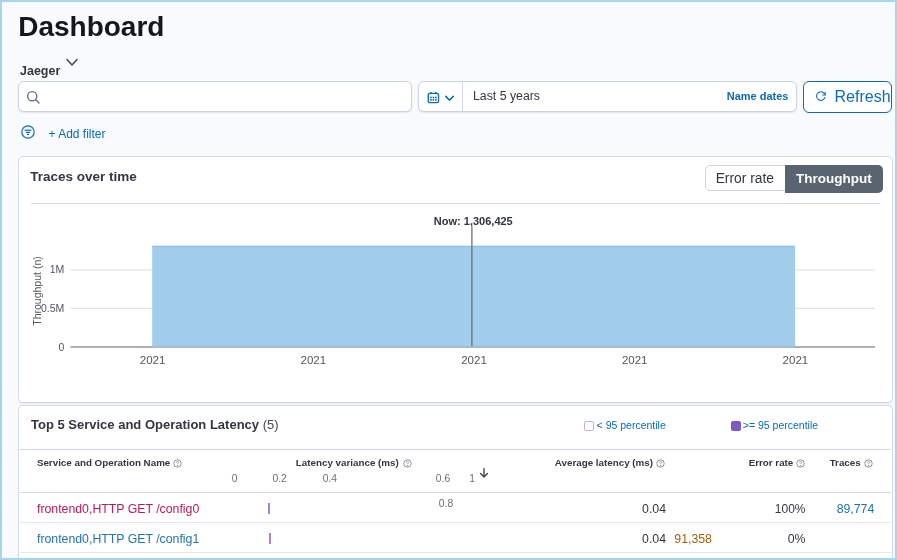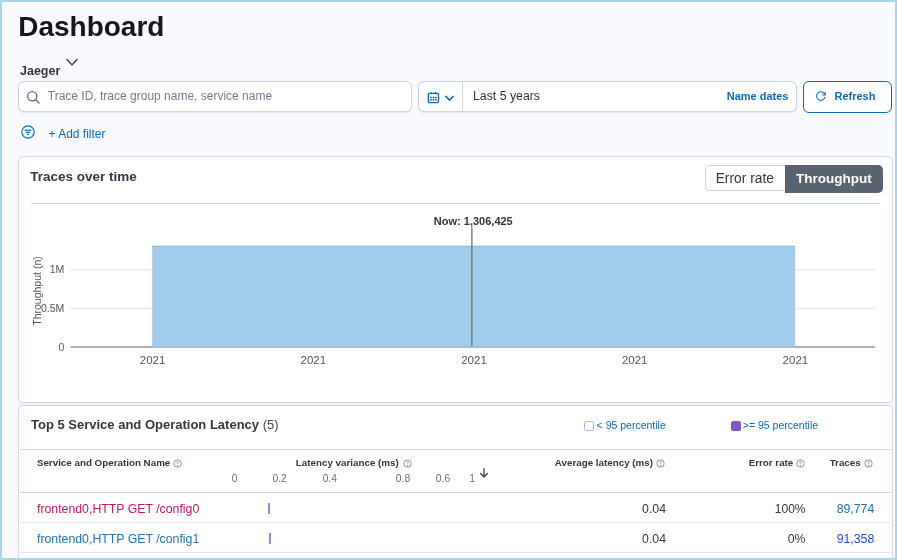--- a/index.html
+++ b/index.html
@@ -25,21 +25,20 @@
   <div class="abs" style="left:18px; top:54px; font-size:12.5px; font-weight:700; color:#343741; line-height:14px;margin-top:8px;">Jaeger</div>
   <svg class="abs" style="left:63.8px; top:56.3px;" width="12" height="10" viewBox="0 0 12 10">
     <path d="M1 1.5 L6 6.9 L11 1.5" fill="none" stroke="#404552" stroke-width="1.5" stroke-linecap="round"></path>
   </svg>
 
   <div class="field" style="left:15.9px; width:394px; top:78.7px;"></div>
   <svg class="abs" style="left:24.4px; top:87.5px;" width="15" height="15" viewBox="0 0 15 15">
     <circle cx="6.2" cy="6.2" r="4.6" fill="none" stroke="#69707d" stroke-width="1.4"></circle>
     <path d="M9.6 9.6 L13 13" stroke="#69707d" stroke-width="1.4" stroke-linecap="round"></path>
   </svg>
-  <div class="abs" style="left:45.8px; top:87.8px; font-size:12px; color:#767d8a; line-height:13px;">Trace ID, trace group name, service name</div>
 
   <div class="field" style="left:415.8px; width:379.2px; top:78.9px;"></div>
   <div class="abs" style="left:459.7px; top:80px; width:1px; height:29.5px; background:#d3dae6;"></div>
   <svg class="abs" style="left:425.2px; top:89px;" width="12.8" height="13" viewBox="0 0 16 16">
     <rect x="1.6" y="2.8" width="12.8" height="11.6" rx="2" fill="none" stroke="#0a6cb8" stroke-width="1.7"></rect>
     <line x1="5" y1="1" x2="5" y2="4" stroke="#0a6cb8" stroke-width="1.7"></line>
     <line x1="11" y1="1" x2="11" y2="4" stroke="#0a6cb8" stroke-width="1.7"></line>
     <g fill="#0a6cb8">
       <rect x="4" y="7" width="2" height="2"></rect>
         <rect x="7" y="7" width="2" height="2"></rect>
@@ -53,21 +52,21 @@
     <path d="M1.8 3.4 L5.5 7.2 L9.2 3.4" fill="none" stroke="#0a6cb8" stroke-width="1.6" stroke-linecap="round"></path>
   </svg>
   <div class="abs" style="left:465px; top:88px; font-size:12.3px; color:#343741; line-height:13px;margin-left:6px;">Last 5 years</div>
   <div class="abs blue" style="left:686.5px; top:88px; width:100px; text-align:right; font-size:11px; font-weight:700; line-height:13px;">Name dates</div>
 
   <div class="abs" style="left:800.7px; top:79.3px; width:89.2px; height:31.5px; background:#fff; border:1.5px solid #0a6cb8; border-radius:6px;"></div>
   <svg class="abs" style="left:812.8px; top:87.8px;" width="11.5" height="12" viewBox="0 0 16 16">
     <path d="M13.9 6.2 A 6 6 0 1 0 14 9.5" fill="none" stroke="#0a6cb8" stroke-width="1.5"></path>
     <path d="M14.2 2.5 L14.2 6.5 L10.2 6.5" fill="none" stroke="#0a6cb8" stroke-width="1.5"></path>
   </svg>
-  <div class="abs blue" style="left:832.5px; top:88px; font-size:11px; font-weight:700; line-height:13px;">Refresh</div>
+  <div class="abs blue" style="left:832.5px; top:88px; font-size:16px; font-weight:400; line-height:13px;">Refresh</div>
 
   <svg class="abs" style="left:18.5px; top:122.9px;" width="14" height="14" viewBox="0 0 14 14">
     <circle cx="7" cy="7" r="6.2" fill="none" stroke="#0a6cb8" stroke-width="1.2"></circle>
     <line x1="3.6" y1="5.2" x2="10.4" y2="5.2" stroke="#0a6cb8" stroke-width="1.2"></line>
     <line x1="4.8" y1="7.3" x2="9.2" y2="7.3" stroke="#0a6cb8" stroke-width="1.2"></line>
     <line x1="6" y1="9.4" x2="8" y2="9.4" stroke="#0a6cb8" stroke-width="1.2"></line>
   </svg>
   <div class="abs blue" style="left:46.5px; top:125.5px; font-size:12px; line-height:13px;">+ Add filter</div>
 
   <div class="panel" style="top:153.5px; height:247px;"></div>
@@ -140,34 +139,34 @@
   <svg class="abs" style="left:861.9px; top:456.9px;" width="9" height="9" viewBox="0 0 16 16">
     <circle cx="8" cy="8" r="6.6" fill="none" stroke="#818994" stroke-width="1.6"></circle>
     <path d="M6.2 6.3c0-1 .8-1.8 1.8-1.8s1.8.8 1.8 1.8c0 .9-.6 1.2-1.2 1.6-.4.3-.6.5-.6 1.1" fill="none" stroke="#818994" stroke-width="1.5"></path>
     <circle cx="8" cy="11.8" r="1.1" fill="#818994"></circle>
   </svg>
   <div class="abs" style="font-size:10.3px; color:#696f7b; top:471.3px; left:0; line-height:11px;">
     <span class="abs" style="left:232.7px; transform:translateX(-50%);">0</span>
     <span class="abs" style="left:277.6px; transform:translateX(-50%);">0.2</span>
     <span class="abs" style="left:327.8px; transform:translateX(-50%);">0.4</span>
     <span class="abs" style="left:395px; transform:translateX(-50%);margin-left:46px;">0.6</span>
-    <span class="abs" style="left:401px; transform:translateX(-50%);">0.8</span>
+    <span class="abs" style="left:444px; transform:translateX(-50%);margin-top:25px;">0.8</span>
     <span class="abs" style="left:470.2px; transform:translateX(-50%);">1</span>
   </div>
   <svg class="abs" style="left:477.3px; top:465.6px;" width="10" height="10" viewBox="0 0 10 10">
     <path d="M5 0.8 L5 8.6 M1.6 5.6 L5 9 L8.4 5.6" fill="none" stroke="#434854" stroke-width="1.4" stroke-linecap="round"></path>
   </svg>
   <div class="abs" style="left:17.5px; top:490.4px; width:871px; height:1px; background:#d3dae6;"></div>
 
   <div class="abs" style="left:35px; top:500.8px; font-size:12.3px; color:#be185d; line-height:13px;">frontend0,HTTP GET /config0</div>
   <div class="abs" style="left:266px; top:501.2px; width:2.2px; height:10.5px; background:#a187d3;"></div>
   <div class="abs" style="left:464px; top:500.8px; width:200px; text-align:right; font-size:12.3px; color:#343741; line-height:13px;">0.04</div>
   <div class="abs" style="left:603.5px; top:500.8px; width:200px; text-align:right; font-size:12px; color:#343741; line-height:13px;">100%</div>
   <div class="abs" style="left:672.3px; top:500.8px; width:200px; text-align:right; font-size:12.3px; color:#2173b2; line-height:13px;">89,774</div>
   <div class="abs" style="left:17.5px; top:520.4px; width:871px; height:1px; background:#e2e8f2;"></div>
 
   <div class="abs" style="left:35px; top:530.8px; font-size:12.3px; color:#2173b2; line-height:13px;">frontend0,HTTP GET /config1</div>
   <div class="abs" style="left:266.5px; top:530.5px; width:2.2px; height:11px; background:#a187d3;"></div>
   <div class="abs" style="left:464px; top:530.8px; width:200px; text-align:right; font-size:12.3px; color:#343741; line-height:13px;">0.04</div>
   <div class="abs" style="left:603.5px; top:530.8px; width:200px; text-align:right; font-size:12.3px; color:#343741; line-height:13px;">0%</div>
-  <div class="abs" style="left:672.3px; top:530.8px; width:200px; text-align:right; font-size:12.3px; color:#1d4ed8; line-height:13px;">91,358</div>
+  <div class="abs" style="left:672.3px; top:530.8px; width:200px; text-align:left; font-size:12.3px; color:#a16207; line-height:13px;">91,358</div>
   <div class="abs" style="left:17.5px; top:550.4px; width:871px; height:1px; background:#e2e8f2;"></div>
 </div>
 
 </body></html>

